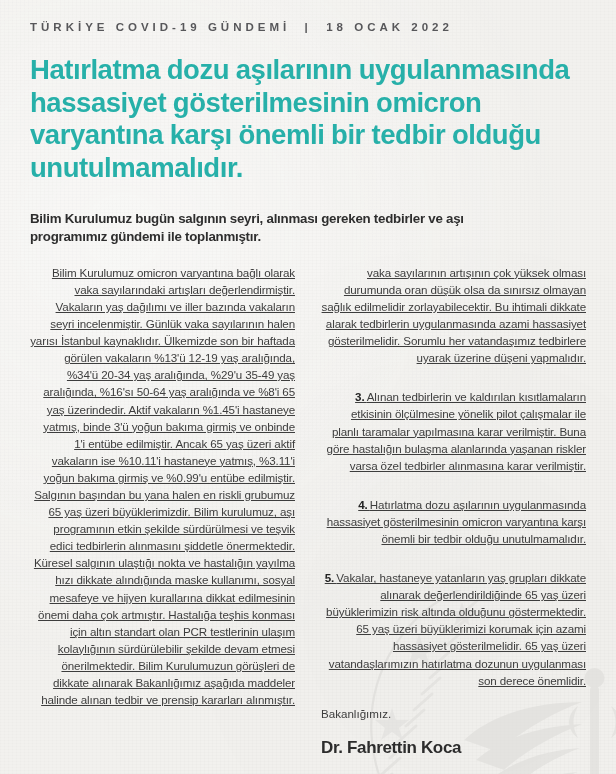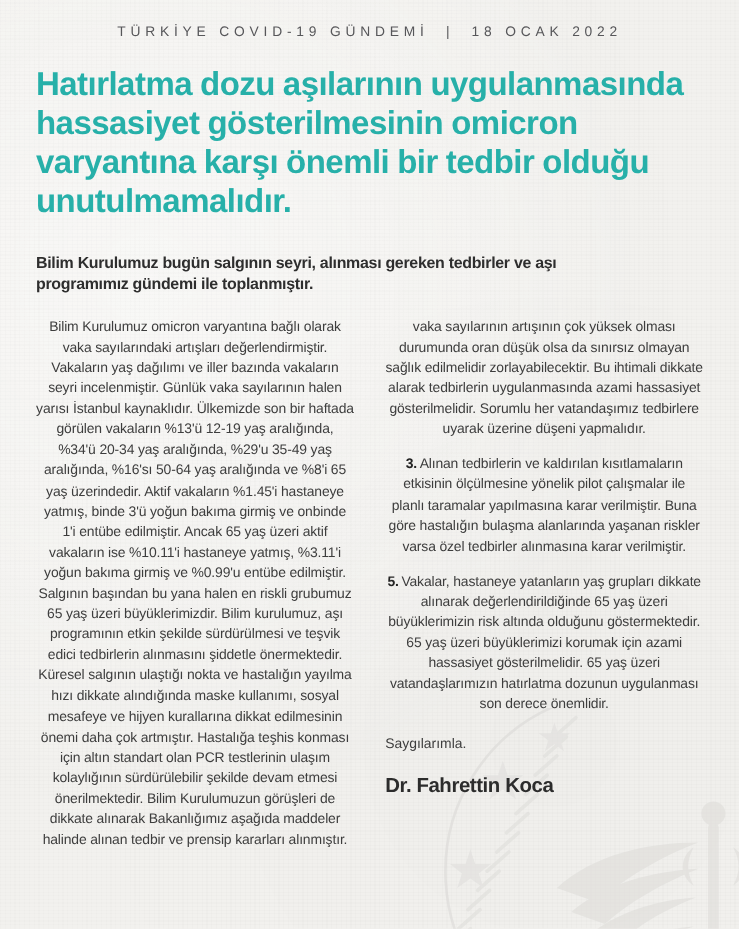--- a/index.html
+++ b/index.html
@@ -44,23 +44,23 @@
   #page {
     position: relative;
     z-index: 2;
     padding: 0 30px;
     box-sizing: border-box;
     width: 616px;
     height: 774px;
   }
 
   #kicker {
-    text-align: center;
+    text-align: left;
     font-size: 11.5px;
-    font-weight: normal;
+    font-weight: bold;
     letter-spacing: 4.0px;
     color: #57575a;
     padding-top: 21px;
     white-space: nowrap;
   }
   #kicker .sep {
     letter-spacing: 4.0px;
   }
 
   #headline {
@@ -92,28 +92,29 @@
     width: 265px;
     flex: 0 0 265px;
   }
 
   .para {
     font-size: 11.6px;
     line-height: 1.475;
     color: #3d3d3d;
     margin: 0 0 10px 0;
     letter-spacing: -0.12px;
-    text-align: center;
+    text-align: right;
+    text-decoration: underline;
   }
   .para:last-child { margin-bottom: 0; }
   .para .num {
     font-weight: bold;
     color: #232323;
   }
-  .para.gap-before { margin-top: 12px; }
+  .para.gap-before { margin-top: 22px; }
 
   .sign-off {
     font-size: 11.6px;
     line-height: 1.475;
     color: #3d3d3d;
     margin: 16px 0 0 0;
   }
 
   #signature {
     margin-top: 16px;
@@ -182,23 +183,24 @@
   <div id="columns">
 
     <div class="col">
       <p class="para"><span class="num"></span><span>Bilim Kurulumuz omicron varyantına bağlı olarak vaka sayılarındaki artışları değerlendirmiştir. Vakaların yaş dağılımı ve iller bazında vakaların seyri incelenmiştir. Günlük vaka sayılarının halen yarısı İstanbul kaynaklıdır. Ülkemizde son bir haftada görülen vakaların %13'ü 12-19 yaş aralığında, %34'ü 20-34 yaş aralığında, %29'u 35-49 yaş aralığında, %16'sı 50-64 yaş aralığında ve %8'i 65 yaş üzerindedir. Aktif vakaların %1.45'i hastaneye yatmış, binde 3'ü yoğun bakıma girmiş ve onbinde 1'i entübe edilmiştir. Ancak 65 yaş üzeri aktif vakaların ise %10.11'i hastaneye yatmış, %3.11'i yoğun bakıma girmiş ve %0.99'u entübe edilmiştir. Salgının başından bu yana halen en riskli grubumuz 65 yaş üzeri büyüklerimizdir. Bilim kurulumuz, aşı programının etkin şekilde sürdürülmesi ve teşvik edici tedbirlerin alınmasını şiddetle önermektedir. Küresel salgının ulaştığı nokta ve hastalığın yayılma hızı dikkate alındığında maske kullanımı, sosyal mesafeye ve hijyen kurallarına dikkat edilmesinin önemi daha çok artmıştır. Hastalığa teşhis konması için altın standart olan PCR testlerinin ulaşım kolaylığının sürdürülebilir şekilde devam etmesi önerilmektedir. Bilim Kurulumuzun görüşleri de dikkate alınarak Bakanlığımız aşağıda maddeler halinde alınan tedbir ve prensip kararları alınmıştır.</span></p>
       <p class="para gap-before"></p>
     </div>
 
     <div class="col">
       <p class="para"><span class="num"></span><span>vaka sayılarının artışının çok yüksek olması durumunda oran düşük olsa da sınırsız olmayan sağlık edilmelidir zorlayabilecektir. Bu ihtimali dikkate alarak tedbirlerin uygulanmasında azami hassasiyet gösterilmelidir. Sorumlu her vatandaşımız tedbirlere uyarak üzerine düşeni yapmalıdır.</span></p>
       <p class="para gap-before"><span class="num">3. </span><span>Alınan tedbirlerin ve kaldırılan kısıtlamaların etkisinin ölçülmesine yönelik pilot çalışmalar ile planlı taramalar yapılmasına karar verilmiştir. Buna göre hastalığın bulaşma alanlarında yaşanan riskler varsa özel tedbirler alınmasına karar verilmiştir.</span></p>
+      <p class="para gap-before"><span class="num">4. </span><span>Hatırlatma dozu aşılarının uygulanmasında hassasiyet gösterilmesinin omicron varyantına karşı önemli bir tedbir olduğu unutulmamalıdır.</span></p>
       <p class="para gap-before"><span class="num">5. </span><span>Vakalar, hastaneye yatanların yaş grupları dikkate alınarak değerlendirildiğinde 65 yaş üzeri büyüklerimizin risk altında olduğunu göstermektedir. 65 yaş üzeri büyüklerimizi korumak için azami hassasiyet gösterilmelidir. 65 yaş üzeri vatandaşlarımızın hatırlatma dozunun uygulanması son derece önemlidir.</span></p>
 
-      <p class="sign-off">Saygılarımla.</p>
+      <p class="sign-off">Bakanlığımız.</p>
 
       <div id="signature">
         <div class="sig-name">Dr. Fahrettin Koca</div>
 
       </div>
     </div>
 
   </div>
 </div>
 

